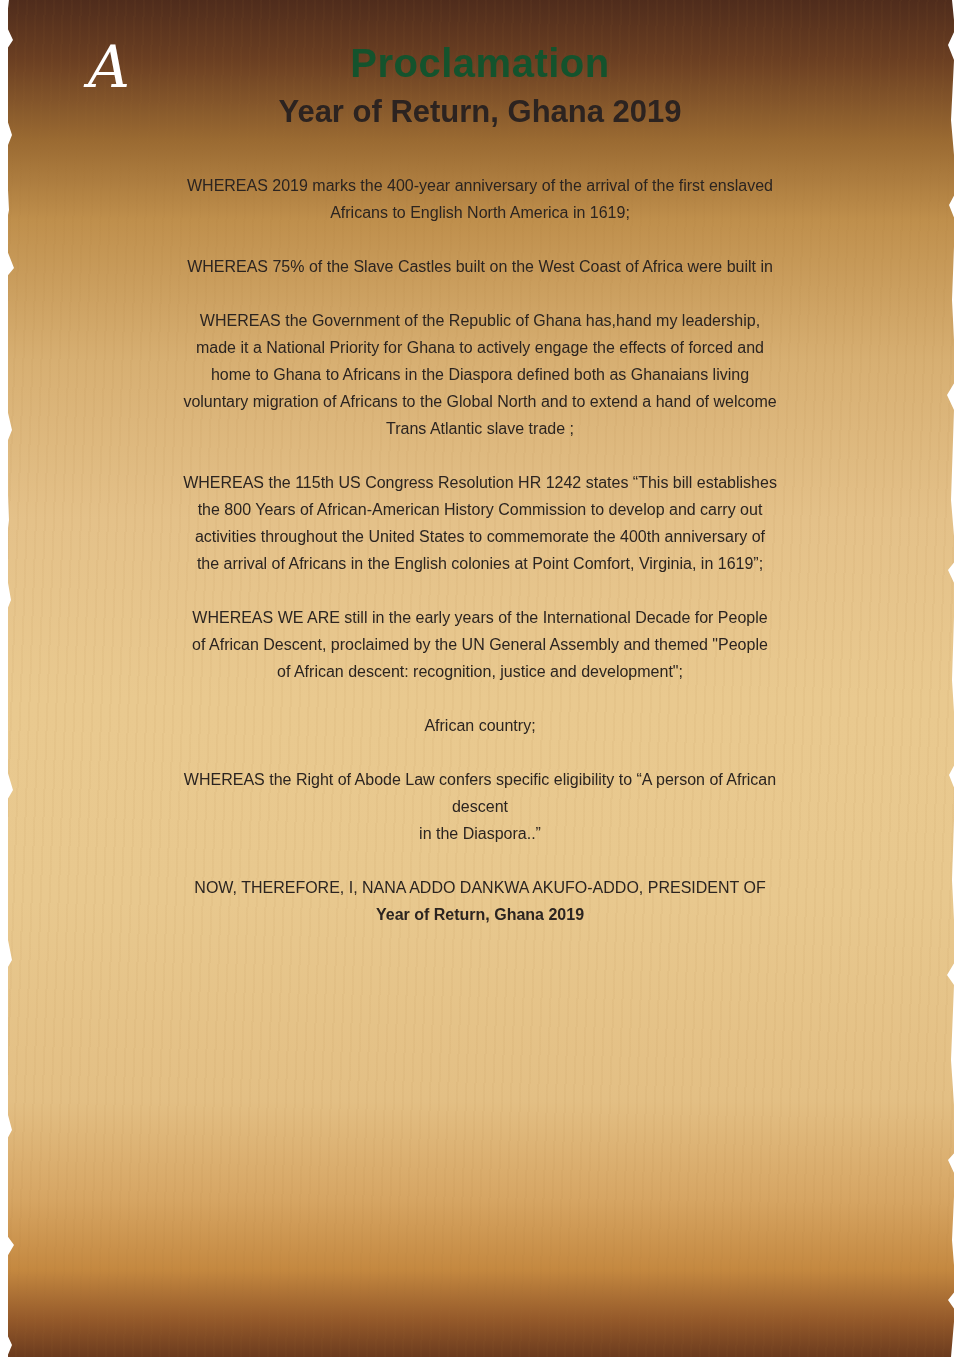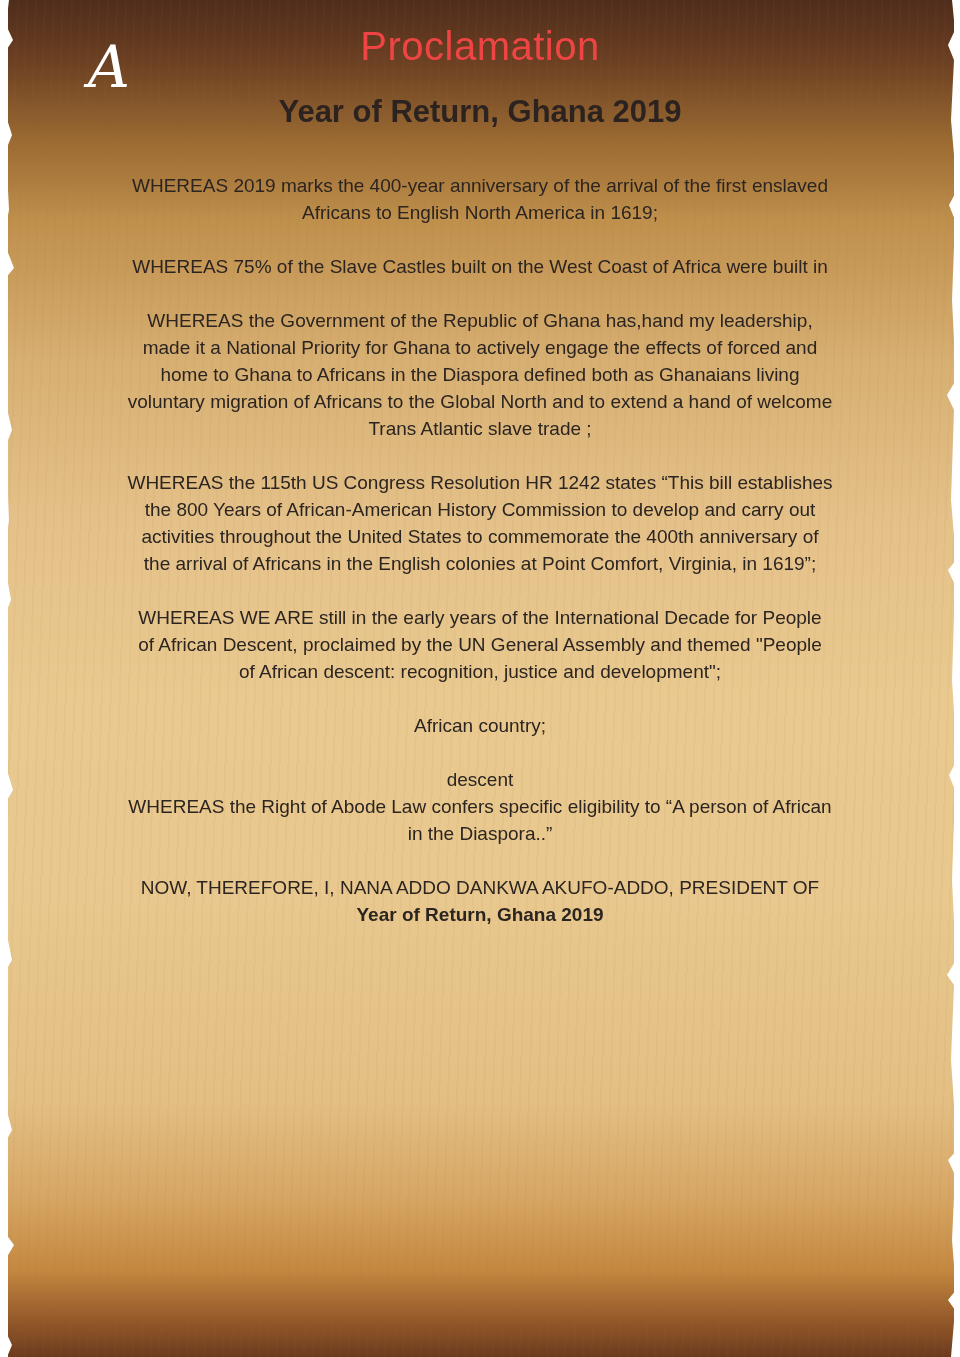--- a/index.html
+++ b/index.html
@@ -25,32 +25,32 @@
   }
   .edge { position: absolute; top: 0; width: 14px; height: 1357px; }
   .edge.left { left: 0; }
   .edge.right { right: 0; }
   .initial {
     position: absolute; left: 88px; top: 38px;
     font-family: "DejaVu Serif", serif; font-style: italic;
     font-size: 58px; color: #ffffff; line-height: 1;
   }
   .title {
-    position: absolute; left: 0; width: 960px; top: 24px; text-align: center;
-    font-family: "Liberation Sans", sans-serif; font-weight: normal;
-    font-size: 40px; color: #ef4444; letter-spacing: 0.5px;
+    position: absolute; left: 0; width: 960px; top: 41px; text-align: center;
+    font-family: "Liberation Sans", sans-serif; font-weight: bold;
+    font-size: 40px; color: #14532d; letter-spacing: 0.5px;
   }
   .subtitle {
     position: absolute; left: 0; width: 960px; top: 94px; text-align: center;
     font-family: "Liberation Sans", sans-serif; font-weight: bold;
     font-size: 31px; color: #2c2320;
   }
   .body {
     position: absolute; left: 70px; width: 820px; top: 172px;
-    font-family: "Liberation Sans", sans-serif; font-size: 19px;
+    font-family: "Liberation Sans", sans-serif; font-size: 16px;
     line-height: 27px; color: #2b2420; text-align: center;
   }
   .para { margin: 0 0 27px 0; }
   .para .line { display: block; white-space: nowrap; }
   .bold-line { font-weight: bold; }
 </style>
 </head>
 <body>
 
 <div class="parchment"></div>
@@ -89,21 +89,21 @@
   </div>
   <div class="para">
     <span class="line">WHEREAS WE ARE  still in the early years of the International Decade for People</span>
     <span class="line">of African Descent, proclaimed by the UN General Assembly and themed "People</span>
     <span class="line">of African descent: recognition, justice and development";</span>
   </div>
   <div class="para">
     <span class="line">African country;</span>
   </div>
   <div class="para">
+    <span class="line">WHEREAS the Right of Abode Law confers specific eligibility to “A person of African</span>
     <span class="line">descent</span>
-    <span class="line">WHEREAS the Right of Abode Law confers specific eligibility to “A person of African</span>
     <span class="line">in the Diaspora..”</span>
   </div>
   <div class="para">
     <span class="line">NOW, THEREFORE, I, NANA ADDO DANKWA AKUFO-ADDO, PRESIDENT OF</span>
     <span class="line bold-line">Year of Return, Ghana 2019</span>
   </div>
 </div>
 
 </body></html>

